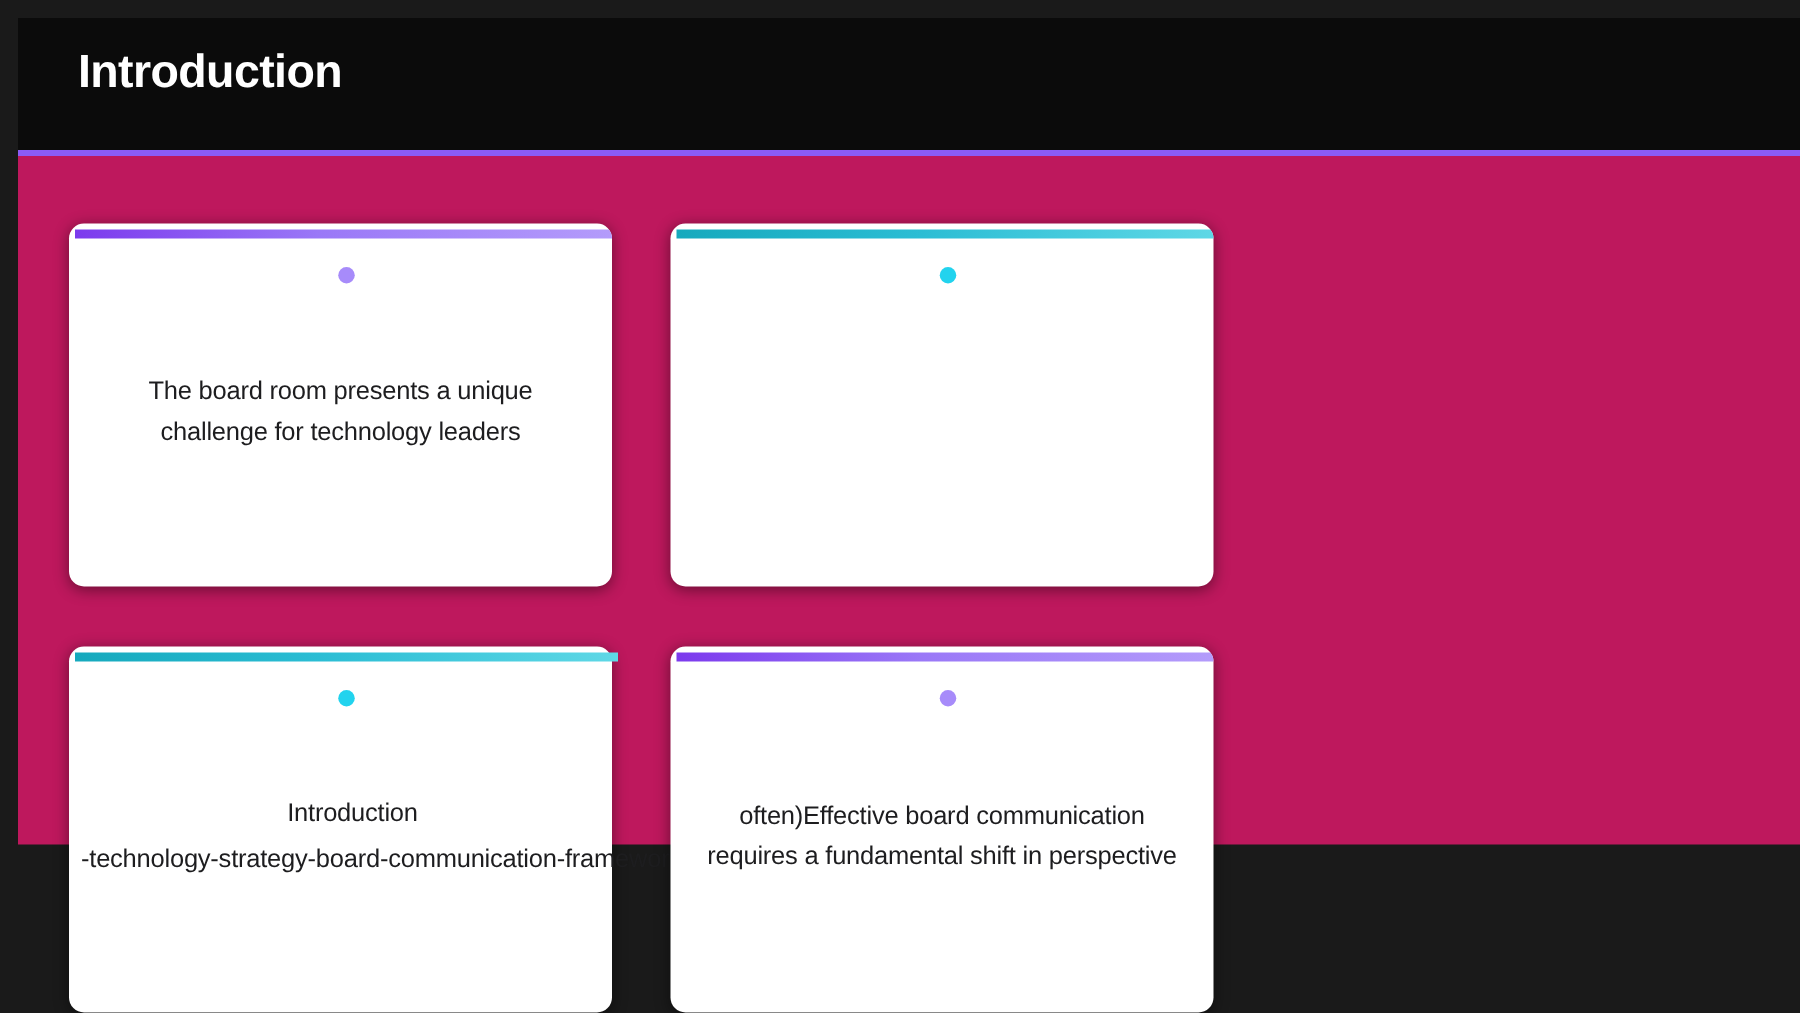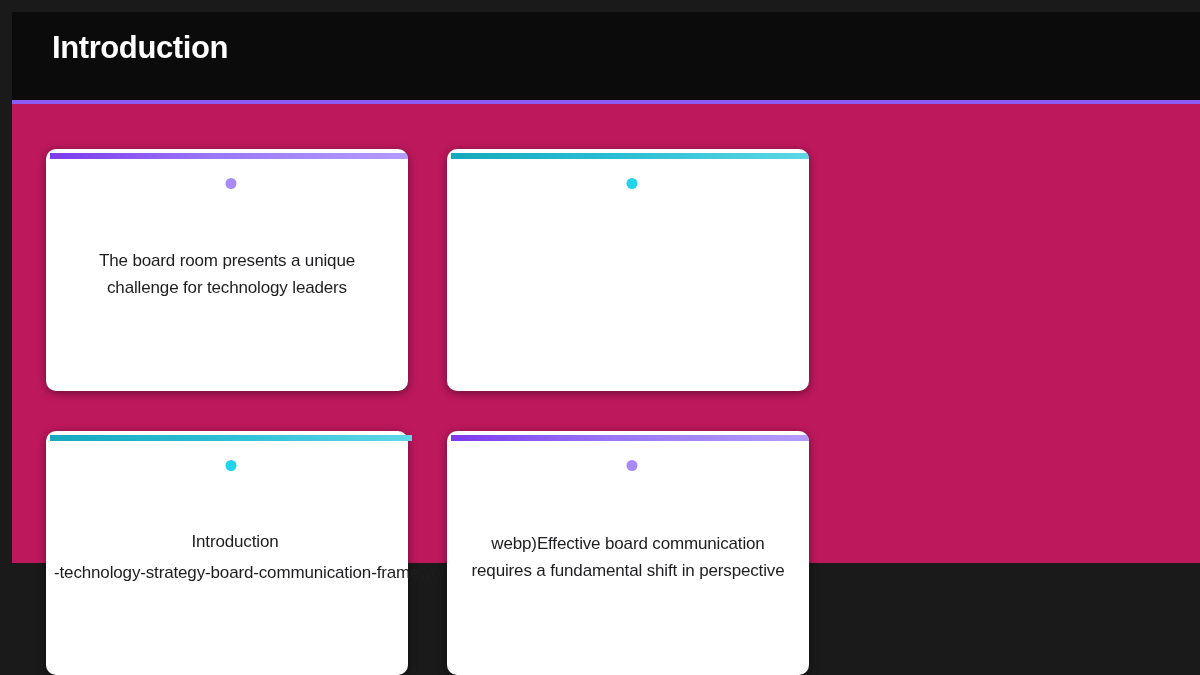--- a/index.html
+++ b/index.html
@@ -173,17 +173,17 @@
       <div class="card-dot cyan"></div>
       <div class="card-text overflow">
         <span class="line-wide">Introduction</span>
         <span class="line-wide">-technology-strategy-board-communication-frameworks-f</span>
       </div>
     </div>
 
     <div class="card tall">
       <div class="card-accent purple"></div>
       <div class="card-dot purple"></div>
-      <div class="card-text">webp)Effective board communication requires a fundamental shift in perspective</div>
+      <div class="card-text">often)Effective board communication requires a fundamental shift in perspective</div>
     </div>
 
   </div>
 </div>
 
 </body></html>

